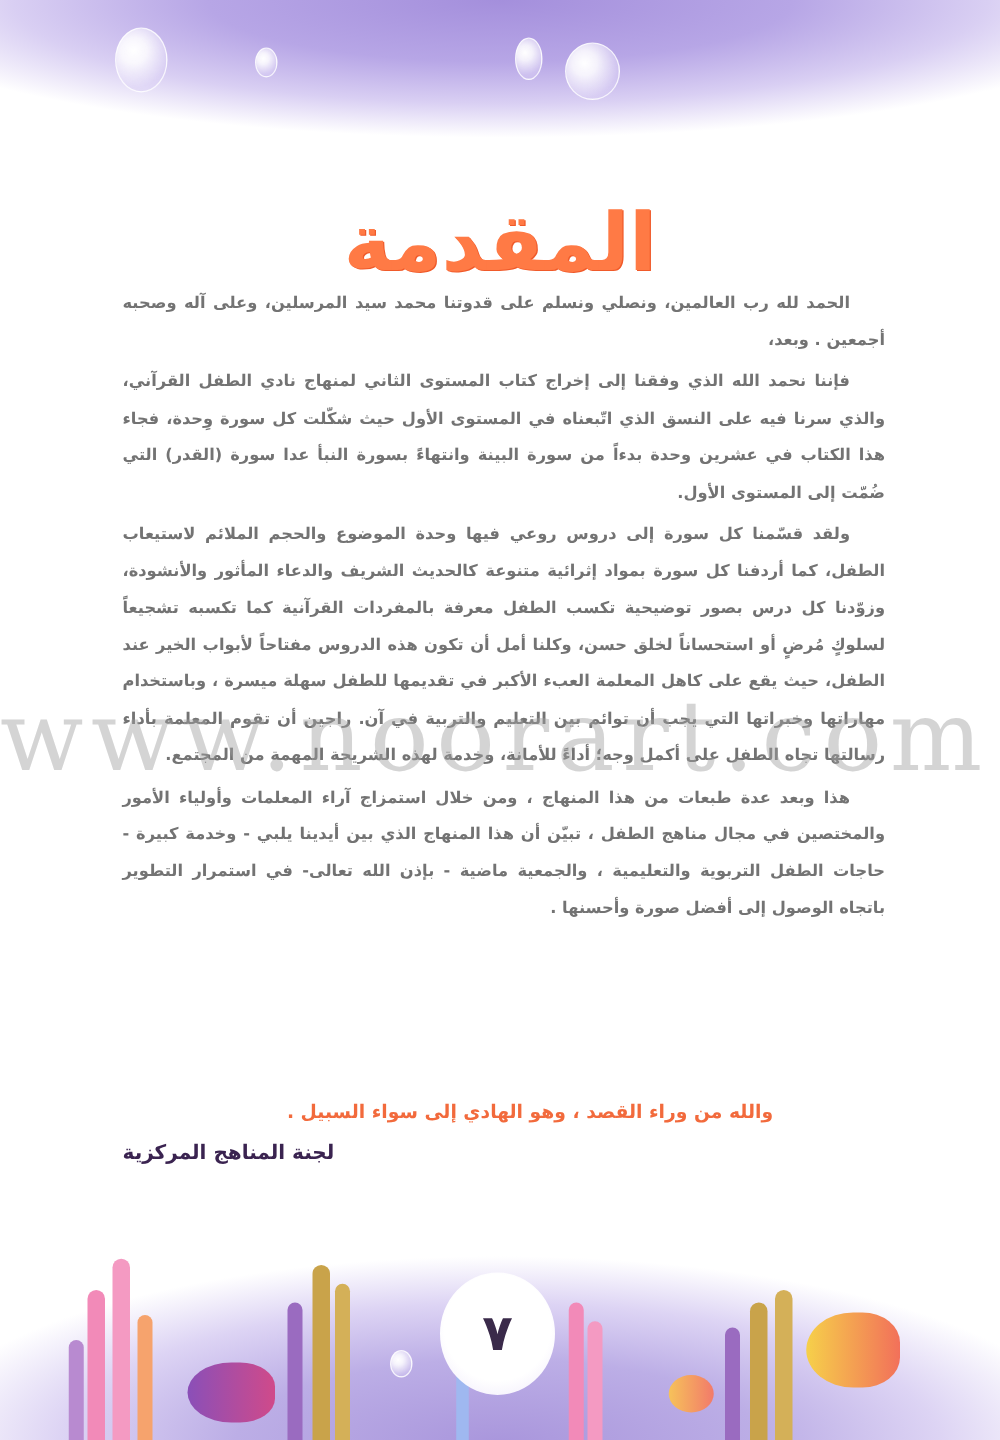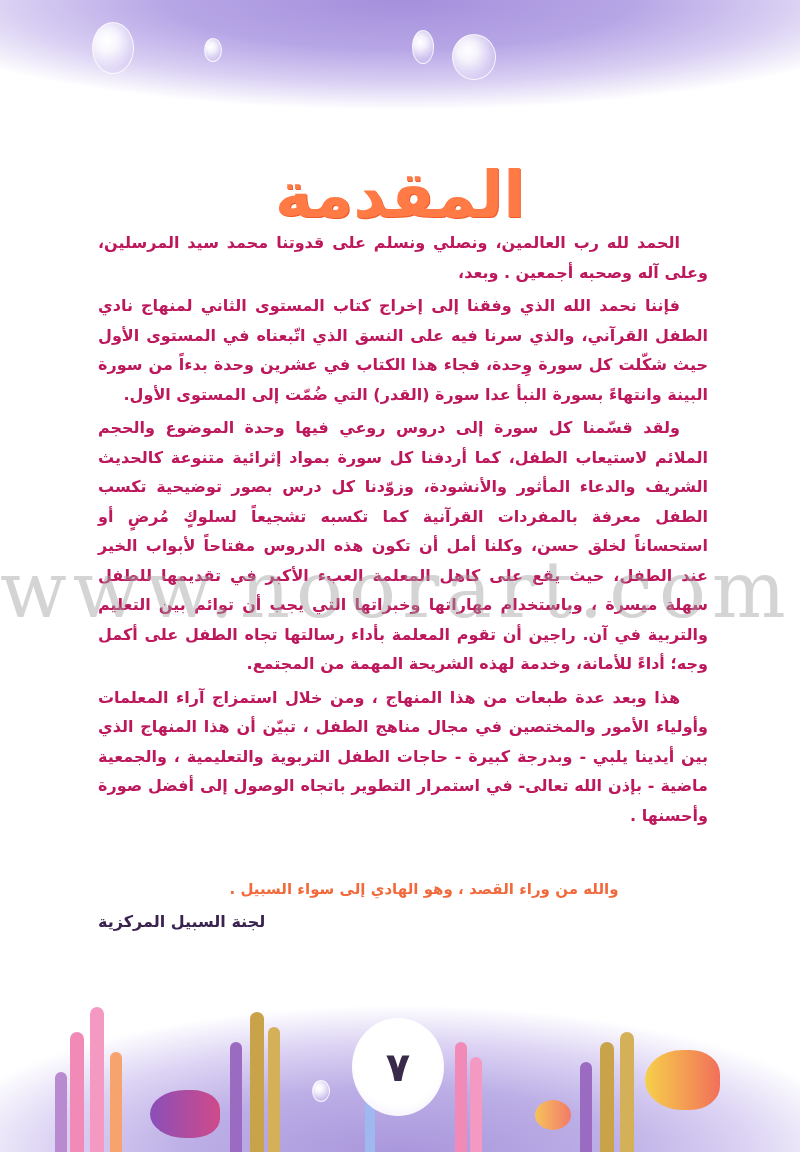--- a/index.html
+++ b/index.html
@@ -19,21 +19,21 @@
     }
     .title {
       position: absolute; left: 0; top: 112px; width: 800px; text-align: center;
       color: #ff7a45; font-size: 64px; font-weight: bold; line-height: 80px;
       direction: rtl;
       text-shadow: 1px 1px 0 #f05a2a;
     }
     .body-text {
       position: absolute; left: 98px; top: 228px; width: 610px;
       direction: rtl; text-align: justify; text-align-last: right;
-      color: #be185d; font-size: 16px; line-height: 29.5px; font-weight: bold;
+      color: #737373; font-size: 13px; line-height: 29.5px; font-weight: bold;
     }
     .body-text p { margin: 0; }
     .body-text .indent { text-indent: 28px; }
     .body-text .gap { margin-top: 4px; }
     .closing {
       position: absolute; left: 0; top: 880px; width: 800px; text-align: center;
       direction: rtl; color: #f26a3c; font-size: 15px; font-weight: bold; padding-left: 24px;
     }
     .signature {
       position: absolute; left: 98px; top: 912px; width: 300px;
@@ -66,27 +66,27 @@
   <div class="bubble" style="left:412px; top:30px; width:20px; height:32px;"></div>
   <div class="bubble" style="left:452px; top:34px; width:42px; height:44px;"></div>
 </div>
 
 <h1 class="title">المقدمة</h1>
 
 <div class="body-text">
   <p class="indent">الحمد لله رب العالمين، ونصلي ونسلم على قدوتنا محمد سيد المرسلين، وعلى آله وصحبه أجمعين . وبعد،</p>
   <p class="indent gap">فإننا نحمد الله الذي وفقنا إلى إخراج كتاب المستوى الثاني لمنهاج نادي الطفل القرآني، والذي سرنا فيه على النسق الذي اتّبعناه في المستوى الأول حيث شكّلت كل سورة وِحدة، فجاء هذا الكتاب في عشرين وحدة بدءاً من سورة البينة وانتهاءً بسورة النبأ عدا سورة (القدر) التي ضُمّت إلى المستوى الأول.</p>
   <p class="indent gap">ولقد قسّمنا كل سورة إلى دروس روعي فيها وحدة الموضوع والحجم الملائم لاستيعاب الطفل، كما أردفنا كل سورة بمواد إثرائية متنوعة كالحديث الشريف والدعاء المأثور والأنشودة، وزوّدنا كل درس بصور توضيحية تكسب الطفل معرفة بالمفردات القرآنية كما تكسبه تشجيعاً لسلوكٍ مُرضٍ أو استحساناً لخلق حسن، وكلنا أمل أن تكون هذه الدروس مفتاحاً لأبواب الخير عند الطفل، حيث يقع على كاهل المعلمة العبء الأكبر في تقديمها للطفل سهلة ميسرة ، وباستخدام مهاراتها وخبراتها التي يجب أن توائم بين التعليم والتربية في آن. راجين أن تقوم المعلمة بأداء رسالتها تجاه الطفل على أكمل وجه؛ أداءً للأمانة، وخدمة لهذه الشريحة المهمة من المجتمع.</p>
-  <p class="indent gap">هذا وبعد عدة طبعات من هذا المنهاج ، ومن خلال استمزاج آراء المعلمات وأولياء الأمور والمختصين في مجال مناهج الطفل ، تبيّن أن هذا المنهاج الذي بين أيدينا يلبي - وبدرجة كبيرة - حاجات الطفل التربوية والتعليمية ، والجمعية ماضية - بإذن الله تعالى- في استمرار التطوير باتجاه الوصول إلى أفضل صورة وأحسنها .</p>
+  <p class="indent gap">هذا وبعد عدة طبعات من هذا المنهاج ، ومن خلال استمزاج آراء المعلمات وأولياء الأمور والمختصين في مجال مناهج الطفل ، تبيّن أن هذا المنهاج الذي بين أيدينا يلبي - وخدمة كبيرة - حاجات الطفل التربوية والتعليمية ، والجمعية ماضية - بإذن الله تعالى- في استمرار التطوير باتجاه الوصول إلى أفضل صورة وأحسنها .</p>
 </div>
 
 <div class="watermark">www.noorart.com</div>
 
 <div class="closing">والله من وراء القصد ، وهو الهادي إلى سواء السبيل .</div>
-<div class="signature">لجنة السبيل المركزية</div>
+<div class="signature">لجنة المناهج المركزية</div>
 
 <div class="bottom-scene">
   <div class="coral" style="left:70px; width:14px; height:120px; background:#f28ab8;"></div>
   <div class="coral" style="left:90px; width:14px; height:145px; background:#f49ac2;"></div>
   <div class="coral" style="left:110px; width:12px; height:100px; background:#f6a36d;"></div>
   <div class="coral" style="left:55px; width:12px; height:80px; background:#b88ad0;"></div>
   <div class="coral" style="left:230px; width:12px; height:110px; background:#9a6bc0;"></div>
   <div class="coral" style="left:250px; width:14px; height:140px; background:#c9a34a;"></div>
   <div class="coral" style="left:268px; width:12px; height:125px; background:#d4b058;"></div>
   <div class="coral" style="left:365px; width:10px; height:60px; background:#9fb8f0;"></div>

